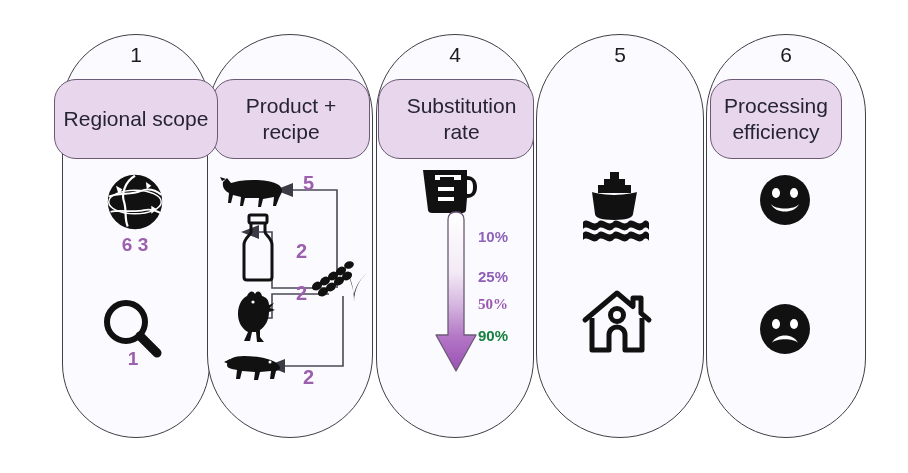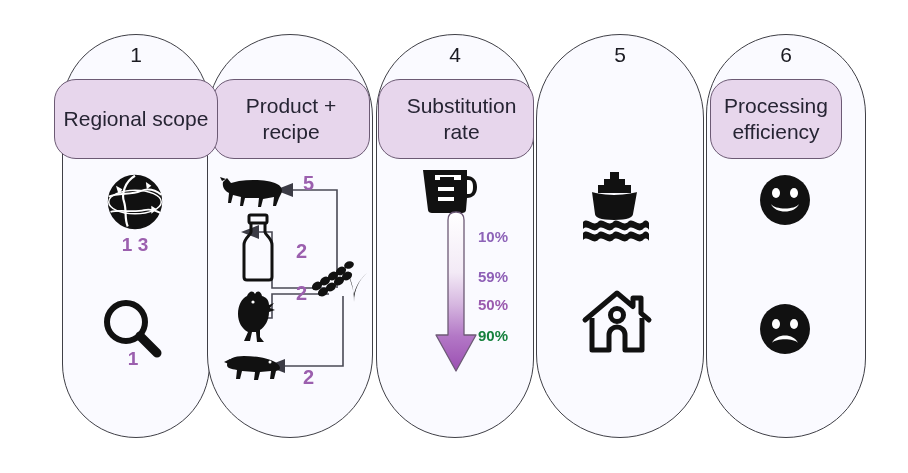--- a/index.html
+++ b/index.html
@@ -125,21 +125,21 @@
       <circle cx="32" cy="32" r="29" fill="none" stroke="#111111" stroke-width="2"></circle>
       <path d="M32 3 C20 10 17 24 20 32 C23 42 20 50 24 59" fill="none" stroke="#ffffff" stroke-width="2.4"></path>
       <path d="M3 26 C14 22 28 24 38 20 C48 16 56 20 61 24" fill="none" stroke="#ffffff" stroke-width="2.2"></path>
       <path d="M5 43 C16 40 30 44 42 41 C50 39 56 42 60 44" fill="none" stroke="#ffffff" stroke-width="2.0"></path>
       <ellipse cx="32" cy="32" rx="29" ry="13" fill="none" stroke="#ffffff" stroke-width="1.6"></ellipse>
       <path d="M11 14 L18 18 L14 24 Z" fill="#ffffff"></path>
       <path d="M44 10 L50 14 L45 18 Z" fill="#ffffff"></path>
       <path d="M50 36 L56 40 L50 45 Z" fill="#ffffff"></path>
     </svg>
   </div>
-  <div class="purple-num" style="left:106px; top:234px; width:58px; text-align:center; font-size:19px;">1 3</div>
+  <div class="purple-num" style="left:106px; top:234px; width:58px; text-align:center; font-size:19px;">6 3</div>
 
   <div class="content" style="left:100px; top:297px; width:66px; height:62px;">
     <svg width="66" height="62" viewBox="0 0 66 62" aria-hidden="true">
       <circle cx="26" cy="25" r="19" fill="none" stroke="#111111" stroke-width="6"></circle>
       <line x1="40" y1="39" x2="57" y2="56" stroke="#111111" stroke-width="9" stroke-linecap="round"></line>
     </svg>
   </div>
   <div class="purple-num" style="left:100px; top:348px; width:66px; text-align:center; font-size:19px;">1</div>
 
   <div class="content" style="left:207px; top:170px; width:170px; height:210px;">
@@ -230,22 +230,22 @@
           <stop offset="58%" stop-color="#d6b7e0"></stop>
           <stop offset="78%" stop-color="#b378c6"></stop>
           <stop offset="100%" stop-color="#9b4fb2"></stop>
         </linearGradient>
       </defs>
       <path d="M15 9 C15 3.5 18 1 23 1 C28 1 31 3.5 31 9 L31 124 L43 124 L23 160 L3 124 L15 124 Z" fill="url(#subgrad)" stroke="#6d5a76" stroke-width="1.3" stroke-linejoin="round"></path>
     </svg>
   </div>
 
   <div class="pct" style="top:228px; color:#8d63b8;">10%</div>
-  <div class="pct" style="top:268px; color:#8e5fb6;">59%</div>
-  <div class="pct" style="top:296px; color:#9a5aae;">50%</div>
+  <div class="pct" style="top:268px; color:#8e5fb6;">25%</div>
+  <div class="pct" style="top:296px; color:#9a5aae;font-family:Liberation Serif, serif;">50%</div>
   <div class="pct" style="top:327px; color:#15803d;">90%</div>
 
   <div class="content" style="left:580px; top:170px; width:72px; height:74px;">
     <svg width="72" height="74" viewBox="0 0 72 74" aria-hidden="true">
       <rect x="30" y="2" width="9" height="8" fill="#111111"></rect>
       <rect x="24" y="9" width="21" height="7" fill="#111111"></rect>
       <rect x="18" y="15" width="33" height="8" fill="#111111"></rect>
       <path d="M12 22 C12 22 22 25 34 25 C46 25 57 22 57 22 L53 44 C53 47 48 50 34 50 C20 50 15 47 15 44 Z" fill="#111111"></path>
       <path d="M3 52 C8 47 13 57 18 52 C23 47 28 57 33 52 C38 47 43 57 48 52 C53 47 58 57 63 52 C66 49 68 51 69 53 L69 60 C68 58 66 56 63 59 C58 64 53 54 48 59 C43 64 38 54 33 59 C28 64 23 54 18 59 C13 64 8 54 3 59 Z" fill="#111111"></path>
       <path d="M3 63 C8 58 13 68 18 63 C23 58 28 68 33 63 C38 58 43 68 48 63 C53 58 58 68 63 63 C66 60 68 62 69 64 L69 71 C68 69 66 67 63 70 C58 75 53 65 48 70 C43 75 38 65 33 70 C28 75 23 65 18 70 C13 75 8 65 3 70 Z" fill="#111111"></path>

